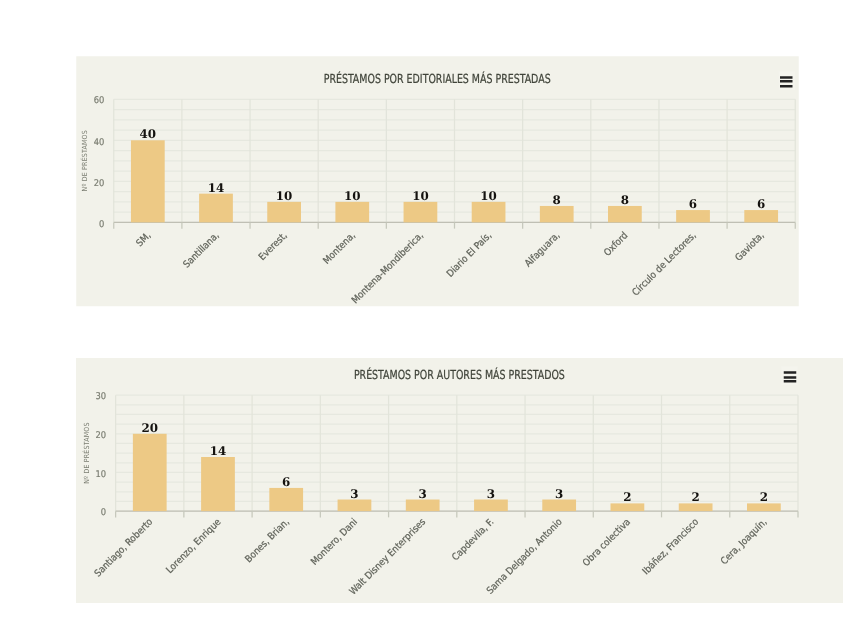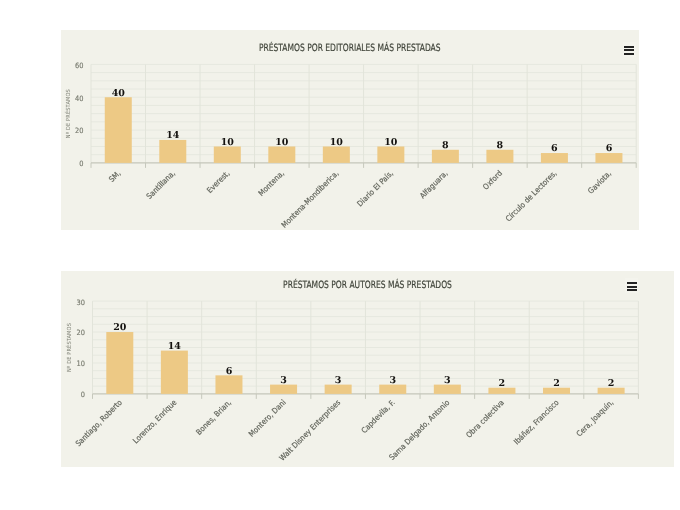--- a/index.html
+++ b/index.html
@@ -1,18 +1,18 @@
 <!DOCTYPE html>
 <html><head>
 <meta charset="utf-8">
 <style>
   html,body{margin:0;padding:0;background:#ffffff;width:680px;height:510px;overflow:hidden;}
   body{font-family:"DejaVu Sans",sans-serif;}
   *{-webkit-font-smoothing:antialiased;text-rendering:geometricPrecision;}
-  .panel{position:absolute;background:#F2F2EA;will-change:transform;}
+  .panel{position:absolute;background:#F2F2EA;will-change:transform;margin-top:15px;}
   #panel-0{left:61.3px;top:30.3px;width:577.5px;height:200.2px;}
   #panel-1{left:61.3px;top:270.8px;width:613px;height:196.1px;}
   .chart-title{position:absolute;left:0;right:0;text-align:center;
     font-family:"DejaVu Sans Condensed","DejaVu Sans",sans-serif;
     font-size:10px;line-height:10px;font-weight:400;color:#3f4339;white-space:nowrap;
     transform:scaleX(0.84);transform-origin:center center;
     -webkit-text-stroke:0.18px #3f4339;}
   .menu-btn{position:absolute;width:10.4px;height:10px;cursor:pointer;}
   .menu-btn::before{content:"";position:absolute;left:-1.2px;top:-4px;width:13px;height:15px;background:#F4F4ED;}
   .menu-btn span{position:absolute;left:0;right:0;height:1.8px;background:#232323;}

